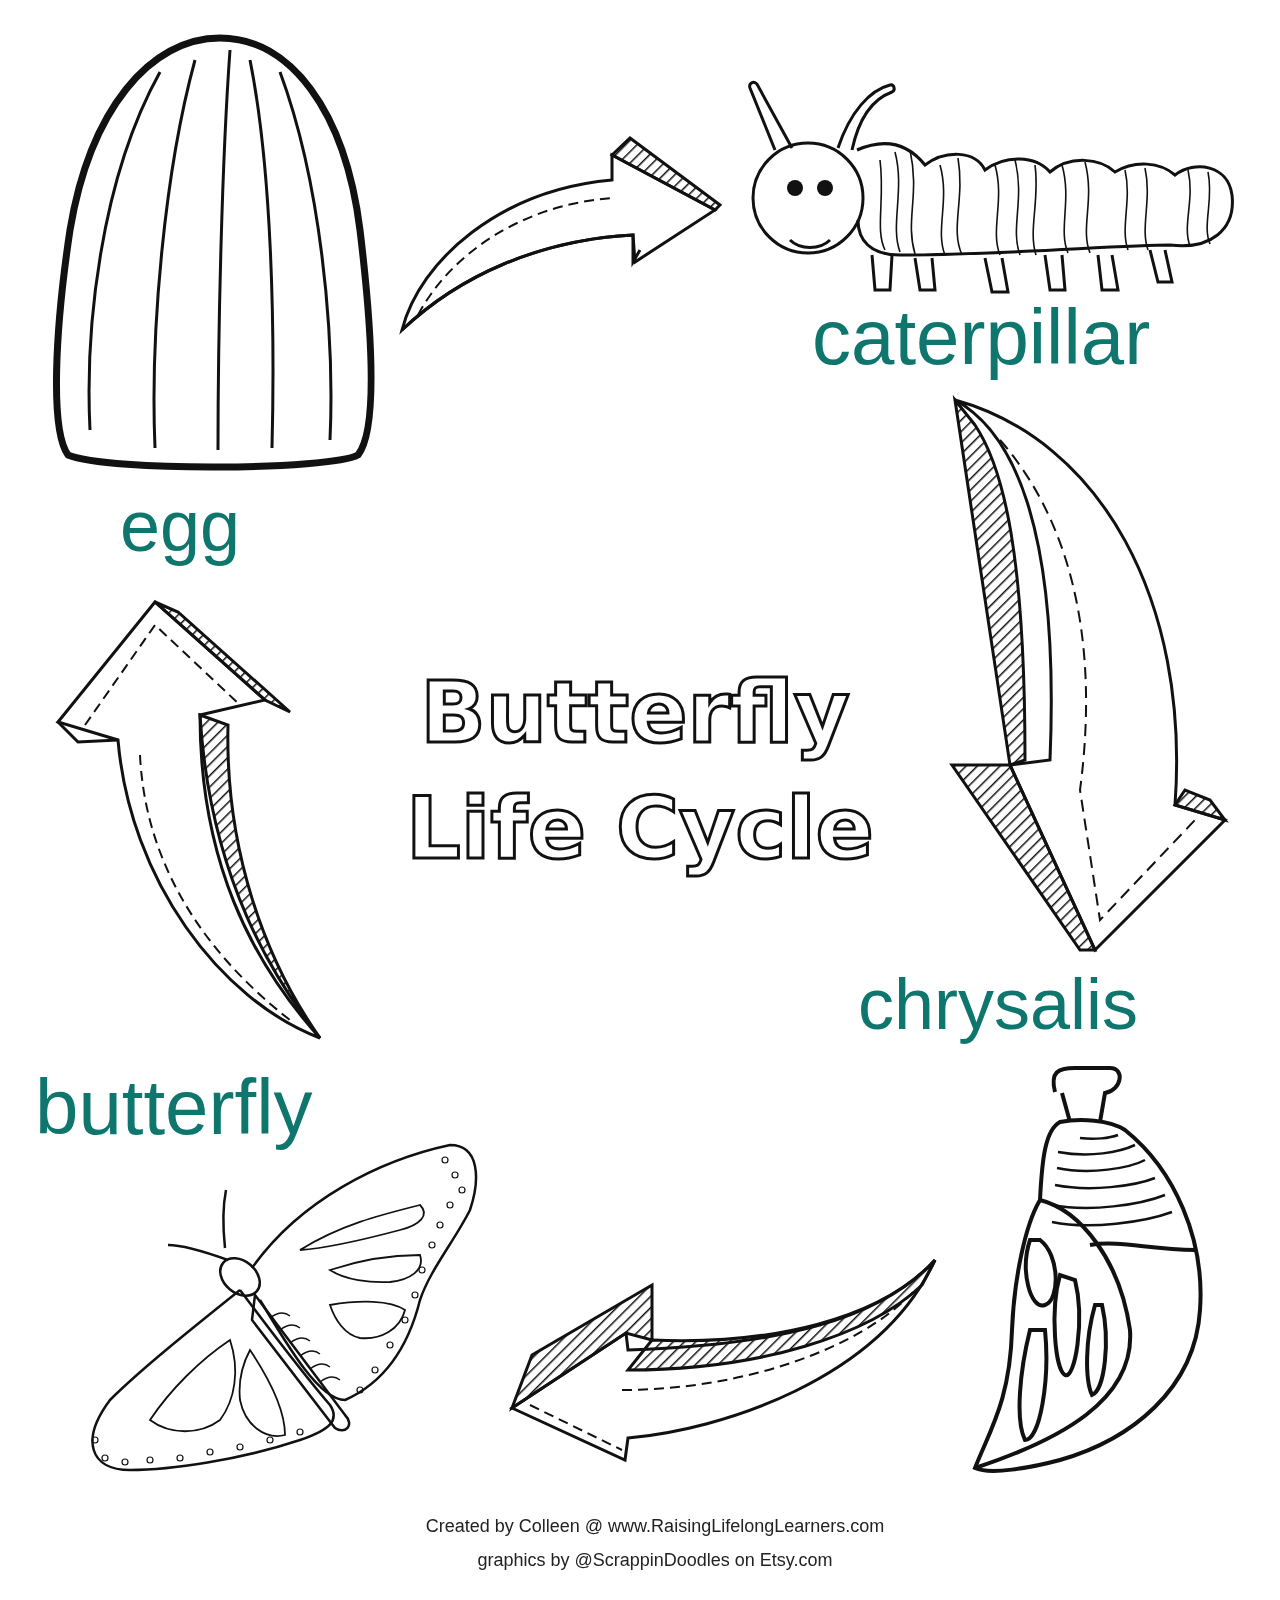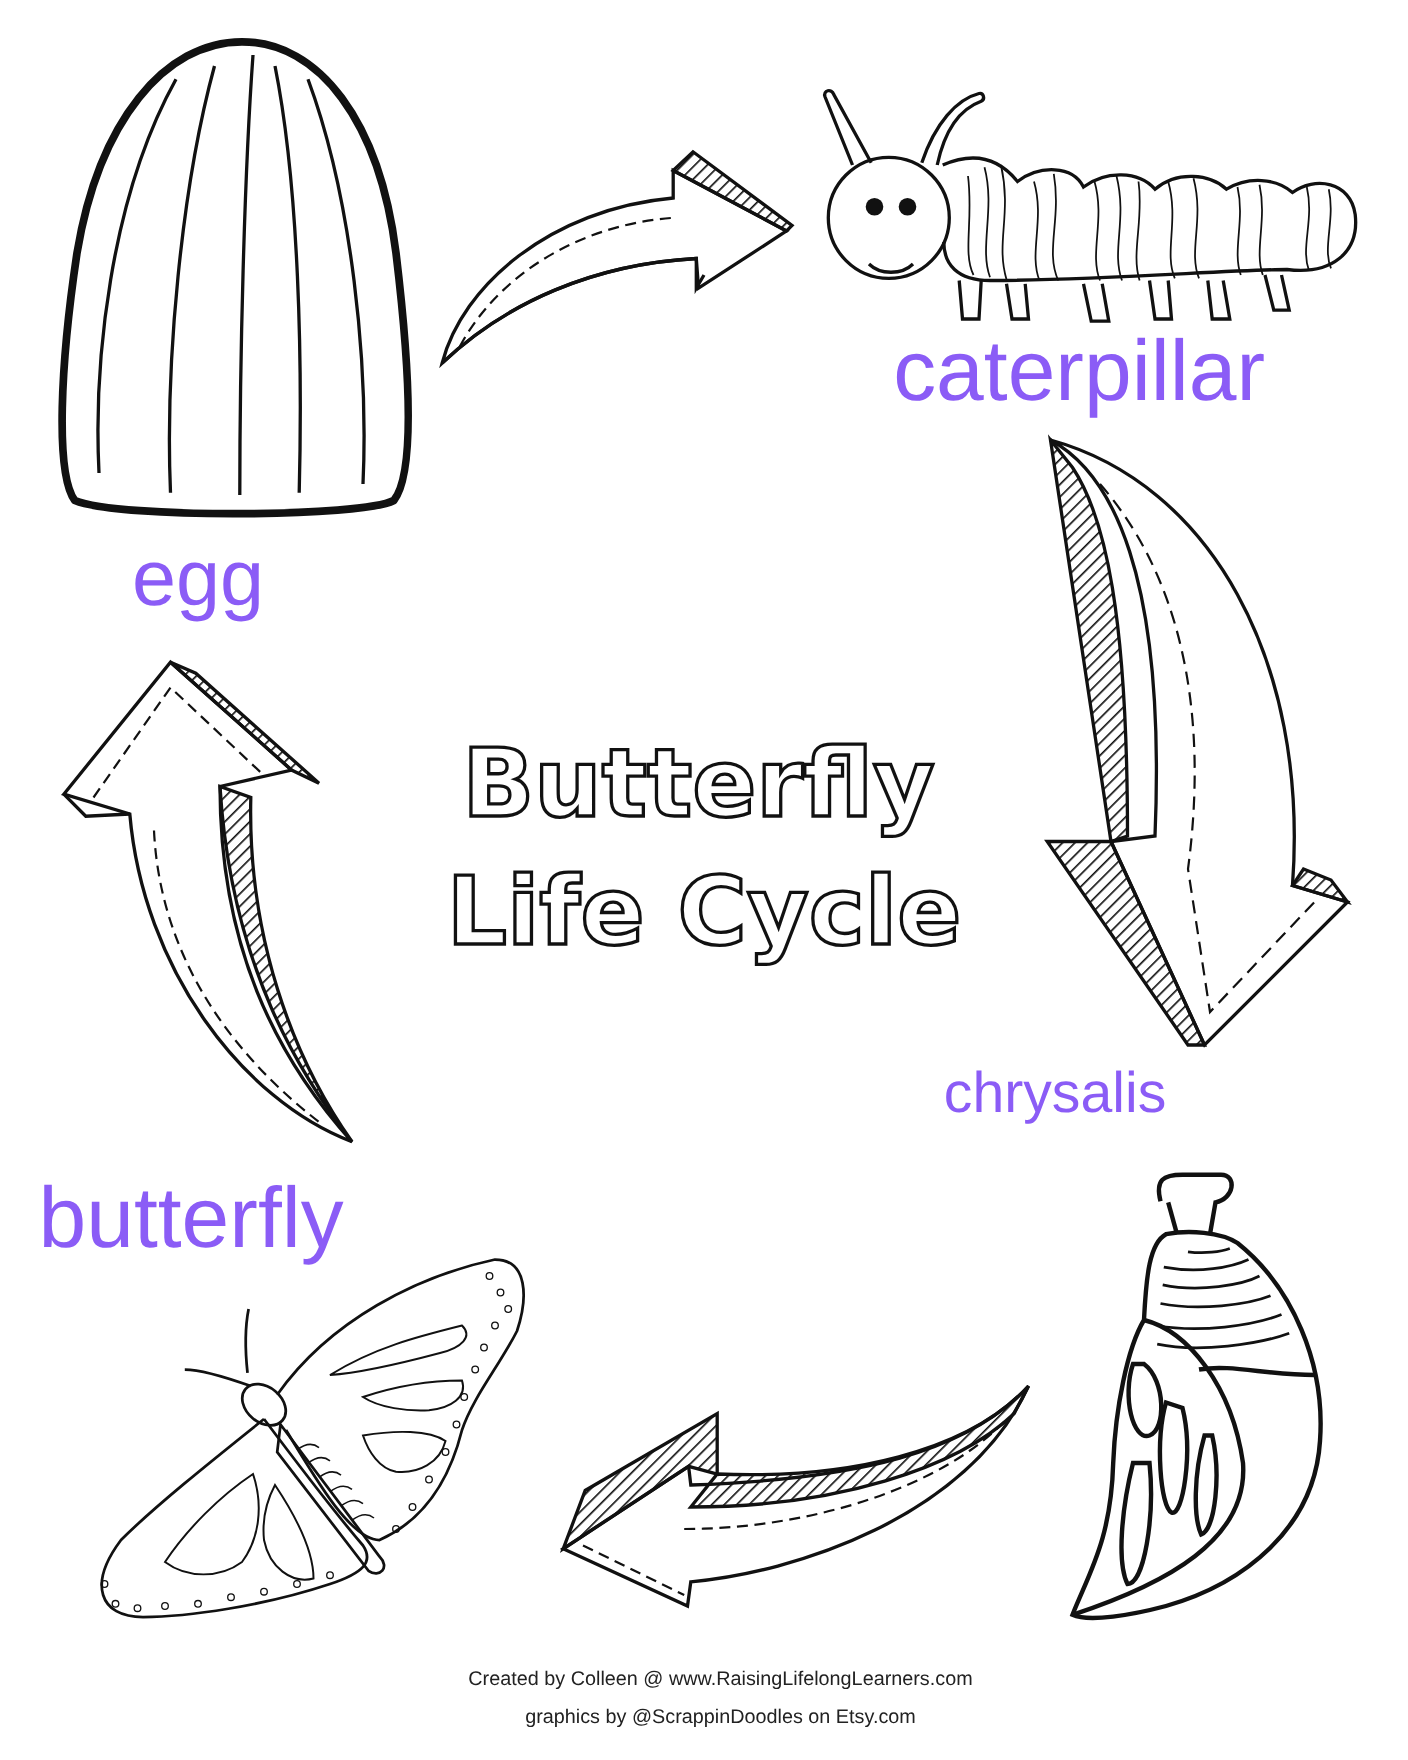--- a/index.html
+++ b/index.html
@@ -1,17 +1,17 @@
 <!DOCTYPE html>
 <html><head>
 <meta charset="utf-8">
 <style>
   html, body { margin: 0; padding: 0; background: #ffffff; }
   body { width: 1280px; height: 1600px; position: relative; overflow: hidden; font-family: "Liberation Sans", sans-serif; color: #111; }
-  .stage-label { position: absolute; font-family: "Liberation Sans", sans-serif; color: #8b5cf6; line-height: 1; white-space: nowrap; }
+  .stage-label { position: absolute; font-family: "Liberation Sans", sans-serif; color: #0f766e; line-height: 1; white-space: nowrap; }
   svg { position: absolute; overflow: visible; }
   .footer { position: absolute; left: 15px; width: 1280px; text-align: center; font-family: Liberation Sans, sans-serif; color: #222; white-space: nowrap; }
 </style>
 </head>
 <body>
 
 <svg width="1280" height="1600" style="left:0;top:0;pointer-events:none">
   <path d="M68,455 C50,430 55,330 70,230 C90,110 150,38 220,38 C290,38 345,110 360,230 C372,330 378,430 358,455 C330,470 110,472 68,455 Z" fill="none" stroke="#111" stroke-width="7" stroke-linejoin="round"></path>
   <path d="M90,430 C85,330 100,180 160,72" fill="none" stroke="#111" stroke-width="3"></path>
   <path d="M155,448 C150,330 165,170 195,60" fill="none" stroke="#111" stroke-width="3"></path>
@@ -68,21 +68,21 @@
 </svg>
 <div class="stage-label" style="left:812px;top:298px;font-size:78px;">caterpillar</div>
 
 <svg width="1280" height="1600" style="left:0;top:0;pointer-events:none">
   <path d="M955,400 C1010,430 1060,520 1050,760 L1010,765 L1095,950 L1225,820 L1175,805 C1190,600 1100,440 955,400 Z" fill="none" stroke="#111" stroke-width="3"></path>
   <path d="M955,400 L975,425 C1005,470 1025,560 1025,760 L1010,765 Z" fill="url(#hatch)" stroke="#111" stroke-width="3"></path>
   <path d="M952,765 L1010,765 L1095,950 L1080,950 Z" fill="url(#hatch)" stroke="#111" stroke-width="3"></path>
   <path d="M1175,805 L1225,820 L1210,800 L1185,790 Z" fill="url(#hatch)" stroke="#111" stroke-width="3"></path>
   <path d="M1000,440 C1070,520 1100,640 1080,790 L1100,920 L1195,820" fill="none" stroke="#111" stroke-width="2" stroke-dasharray="12 7"></path>
 </svg>
-<div class="stage-label" style="left:858px;top:968px;font-size:52px;">chrysalis</div>
+<div class="stage-label" style="left:858px;top:968px;font-size:72px;">chrysalis</div>
 
 <svg width="1280" height="1600" style="left:0;top:0;pointer-events:none">
   <g fill="none" stroke="#111" stroke-width="4">
     <path d="M1055,1092 C1050,1072 1058,1068 1075,1068 L1110,1068 C1125,1068 1122,1090 1105,1093 L1100,1122"></path>
     <path d="M1070,1122 L1062,1093"></path>
     <path d="M1060,1122 C1080,1118 1110,1120 1125,1130 C1175,1170 1205,1240 1200,1310 C1195,1390 1130,1440 1060,1460 C1030,1468 990,1475 975,1468 C990,1430 1010,1400 1012,1330 C1014,1280 1025,1225 1040,1200 C1042,1160 1045,1130 1060,1122 Z"></path>
     <path d="M1040,1200 C1080,1210 1120,1260 1130,1330 C1135,1400 1060,1440 975,1468"></path>
     <path d="M1090,1245 C1120,1240 1150,1250 1195,1250"></path>
     <path d="M1030,1240 C1020,1270 1030,1310 1045,1305 C1060,1300 1060,1255 1040,1240 Z"></path>
     <path d="M1060,1275 C1050,1310 1055,1370 1065,1375 C1075,1380 1085,1320 1075,1280 Z"></path>

